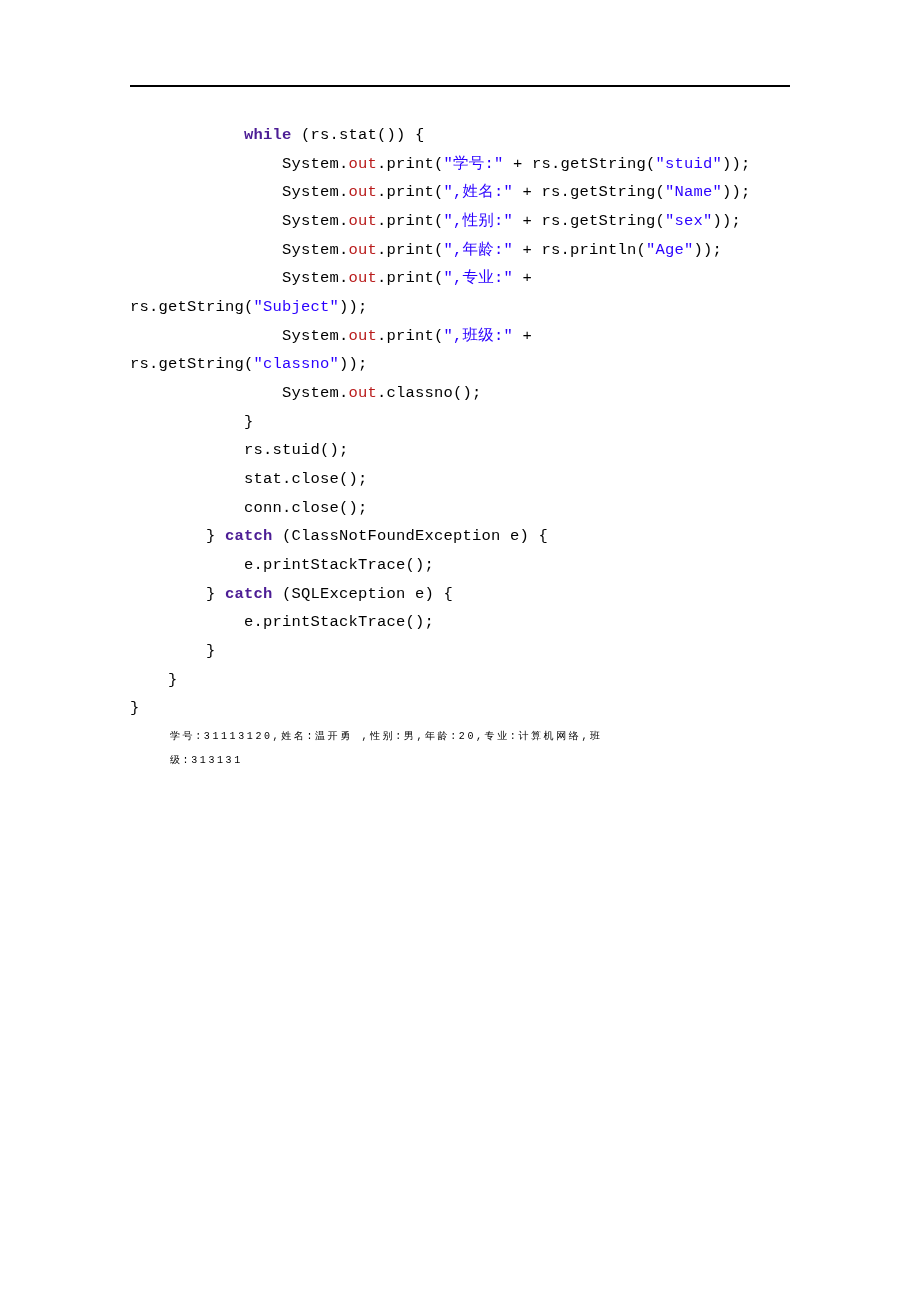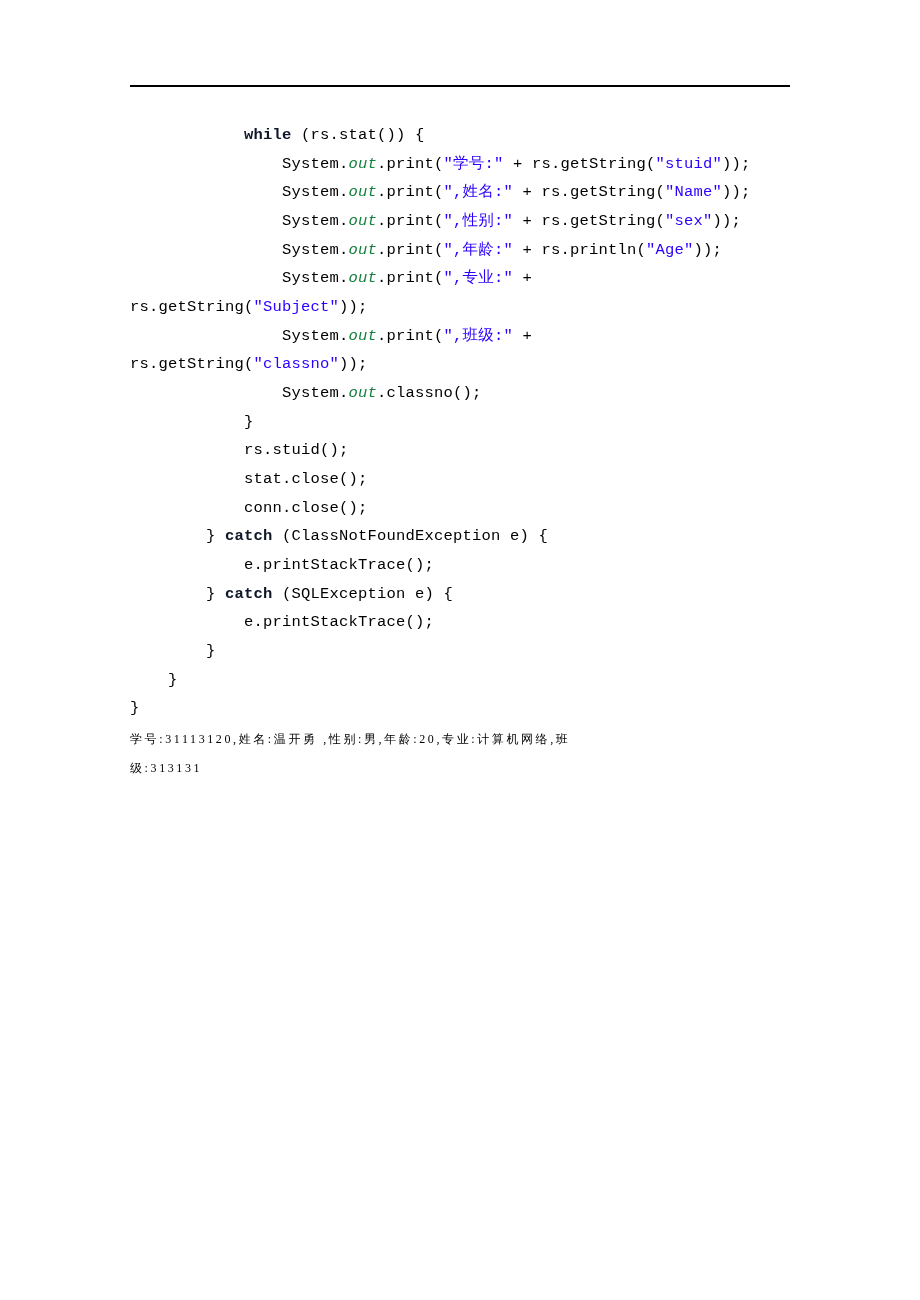--- a/index.html
+++ b/index.html
@@ -21,29 +21,30 @@
     margin-bottom: 34px;
   }
   pre.code {
     margin: 0;
     white-space: pre;
     line-height: 1.85;
     font-family: Consolas, "Courier New", monospace;
     font-size: 15.5px;
     letter-spacing: 0.2px;
   }
-  .kw { color: #0f172a; font-weight: bold; }
-  .static-field { color: #15803d; font-style: italic; }
+  .kw { color: #4c1d95; font-weight: bold; }
+  .static-field { color: #b91c1c; }
   .str { color: #2a00ff; }
   .output {
-    font-family: Liberation Serif, serif;
-    font-size: 12px;
+    font-family: Liberation Mono, monospace;
+    font-size: 10px;
     line-height: 2.4;
     letter-spacing: 2.6px;
     margin-top: 2px;
+    margin-left: 40px;
   }
 </style>
 </head>
 <body>
 
 <div class="page">
   <div class="rule"></div>
 
   <pre class="code"><span><span>            </span><span class="kw">while</span><span> (rs.stat()) {</span></span>
 <span><span>                System.</span><span class="static-field">out</span><span>.print(</span><span class="str">"学号:"</span><span> + rs.getString(</span><span class="str">"stuid"</span><span>));</span></span>

